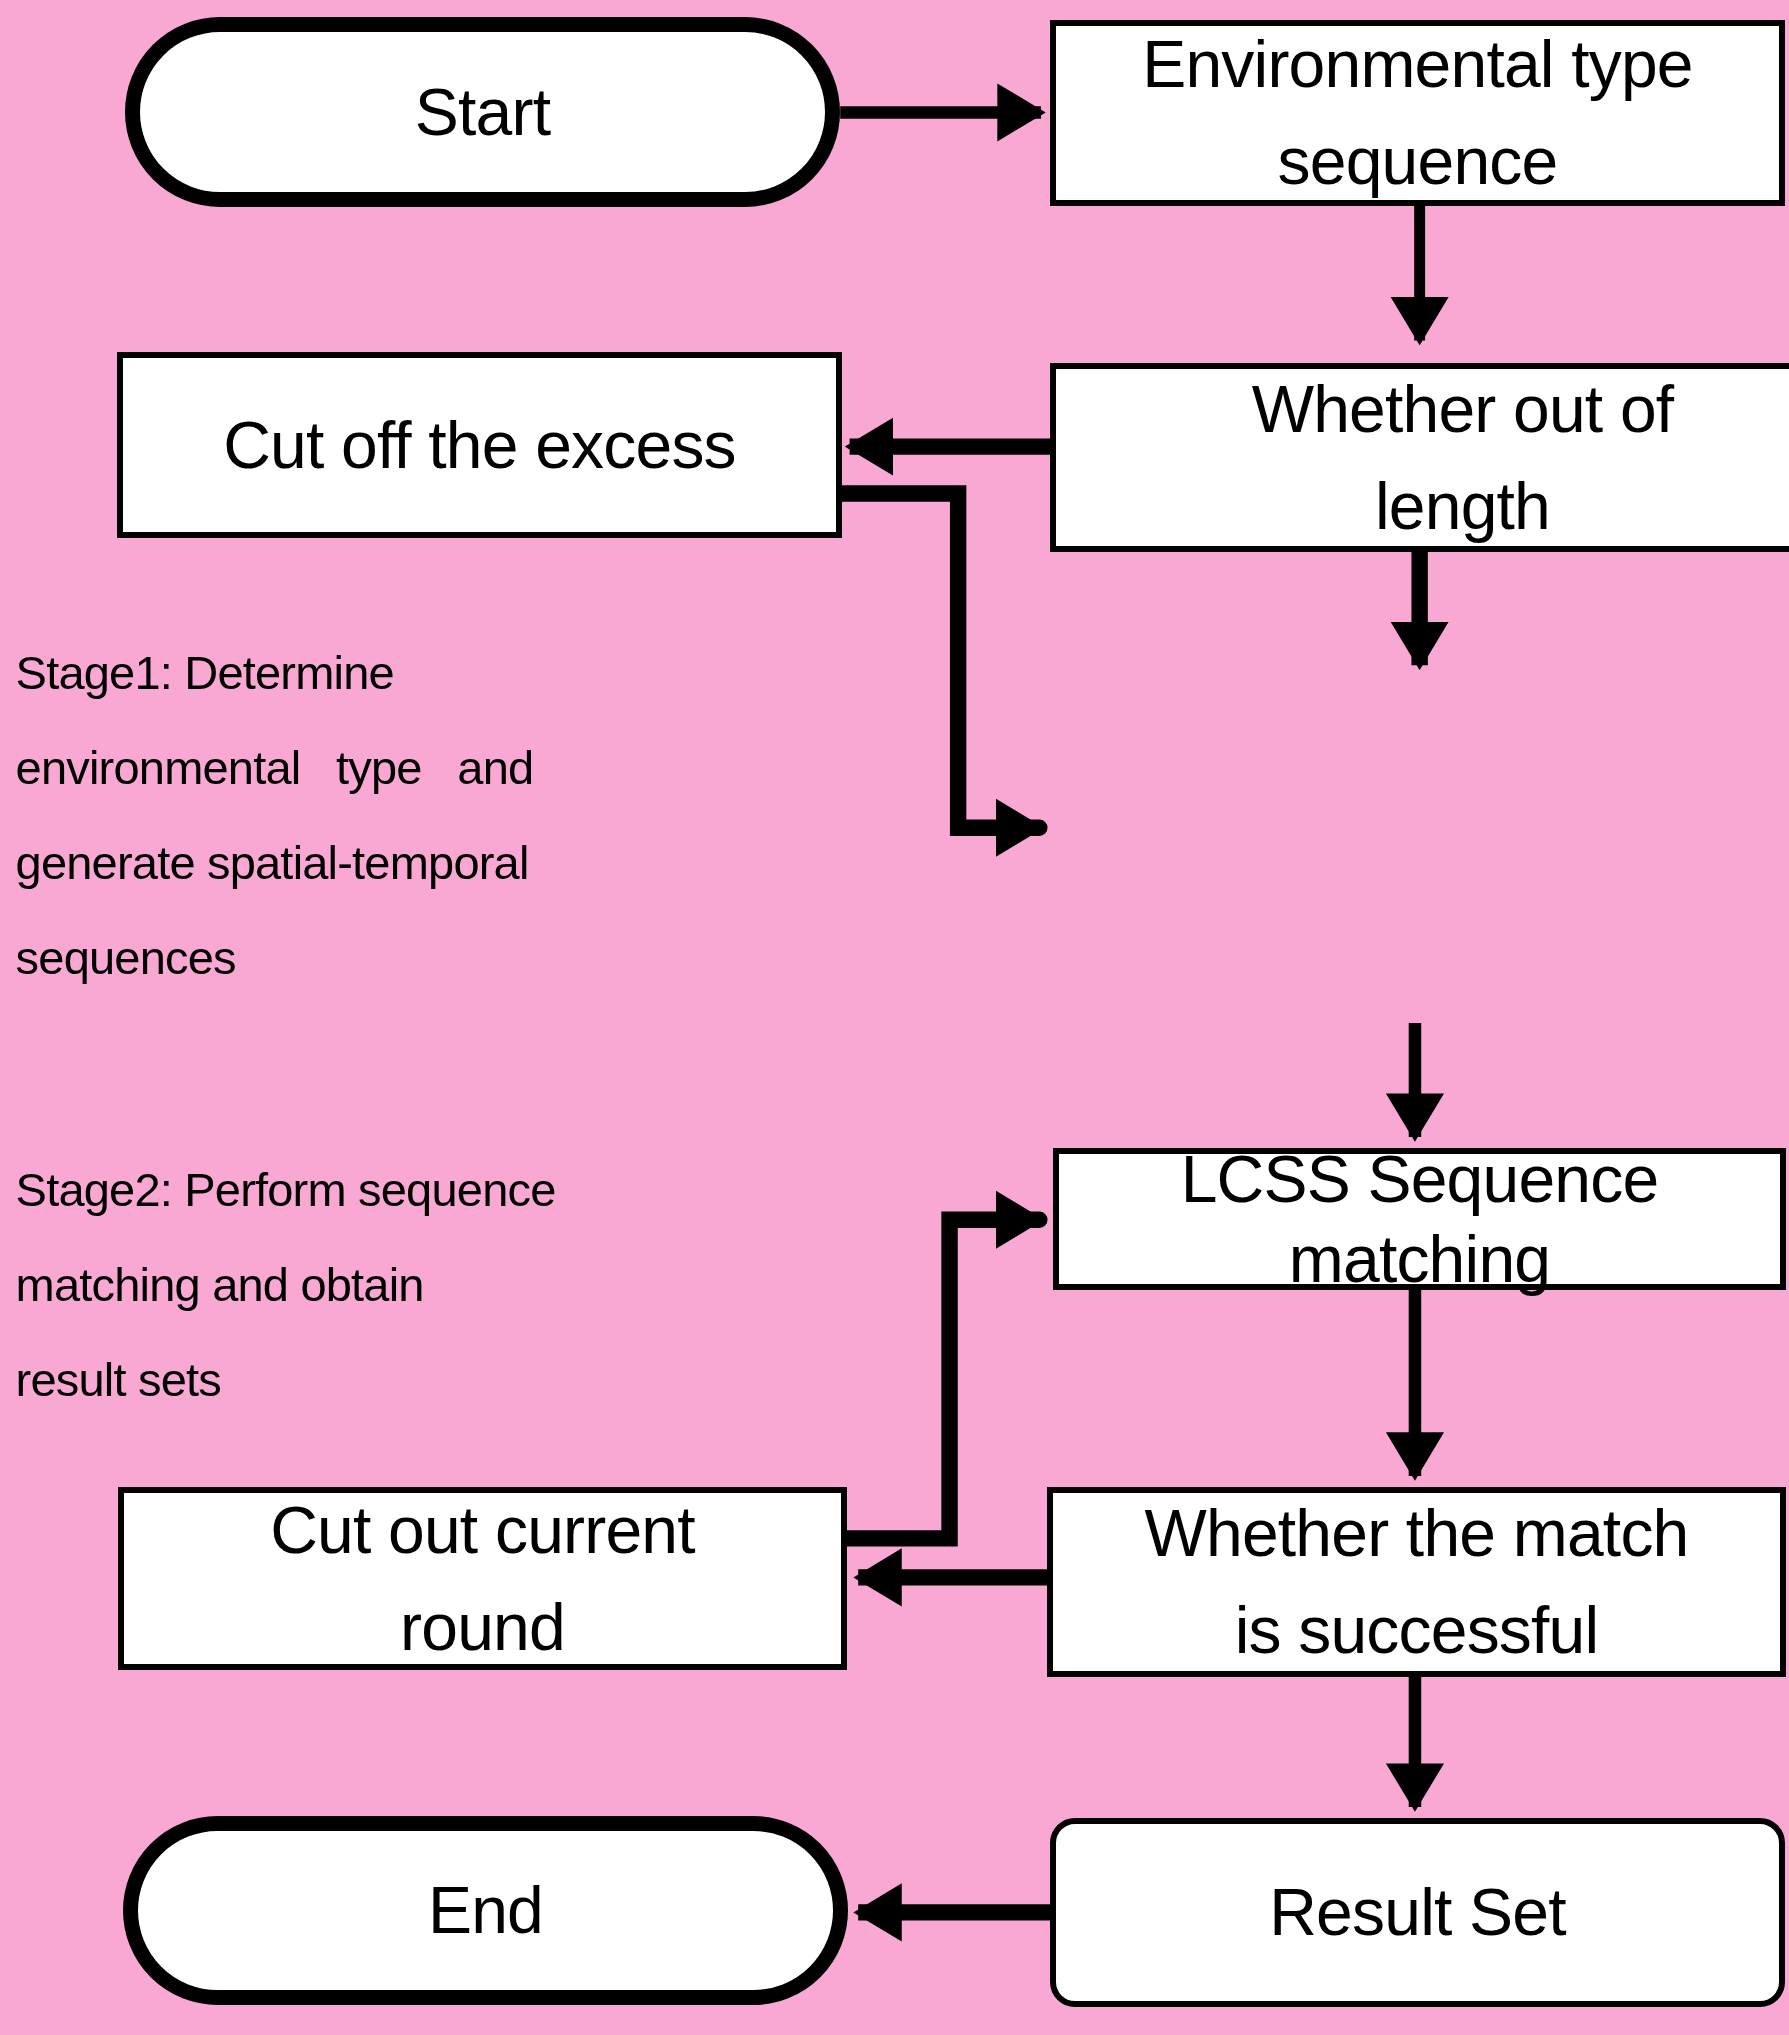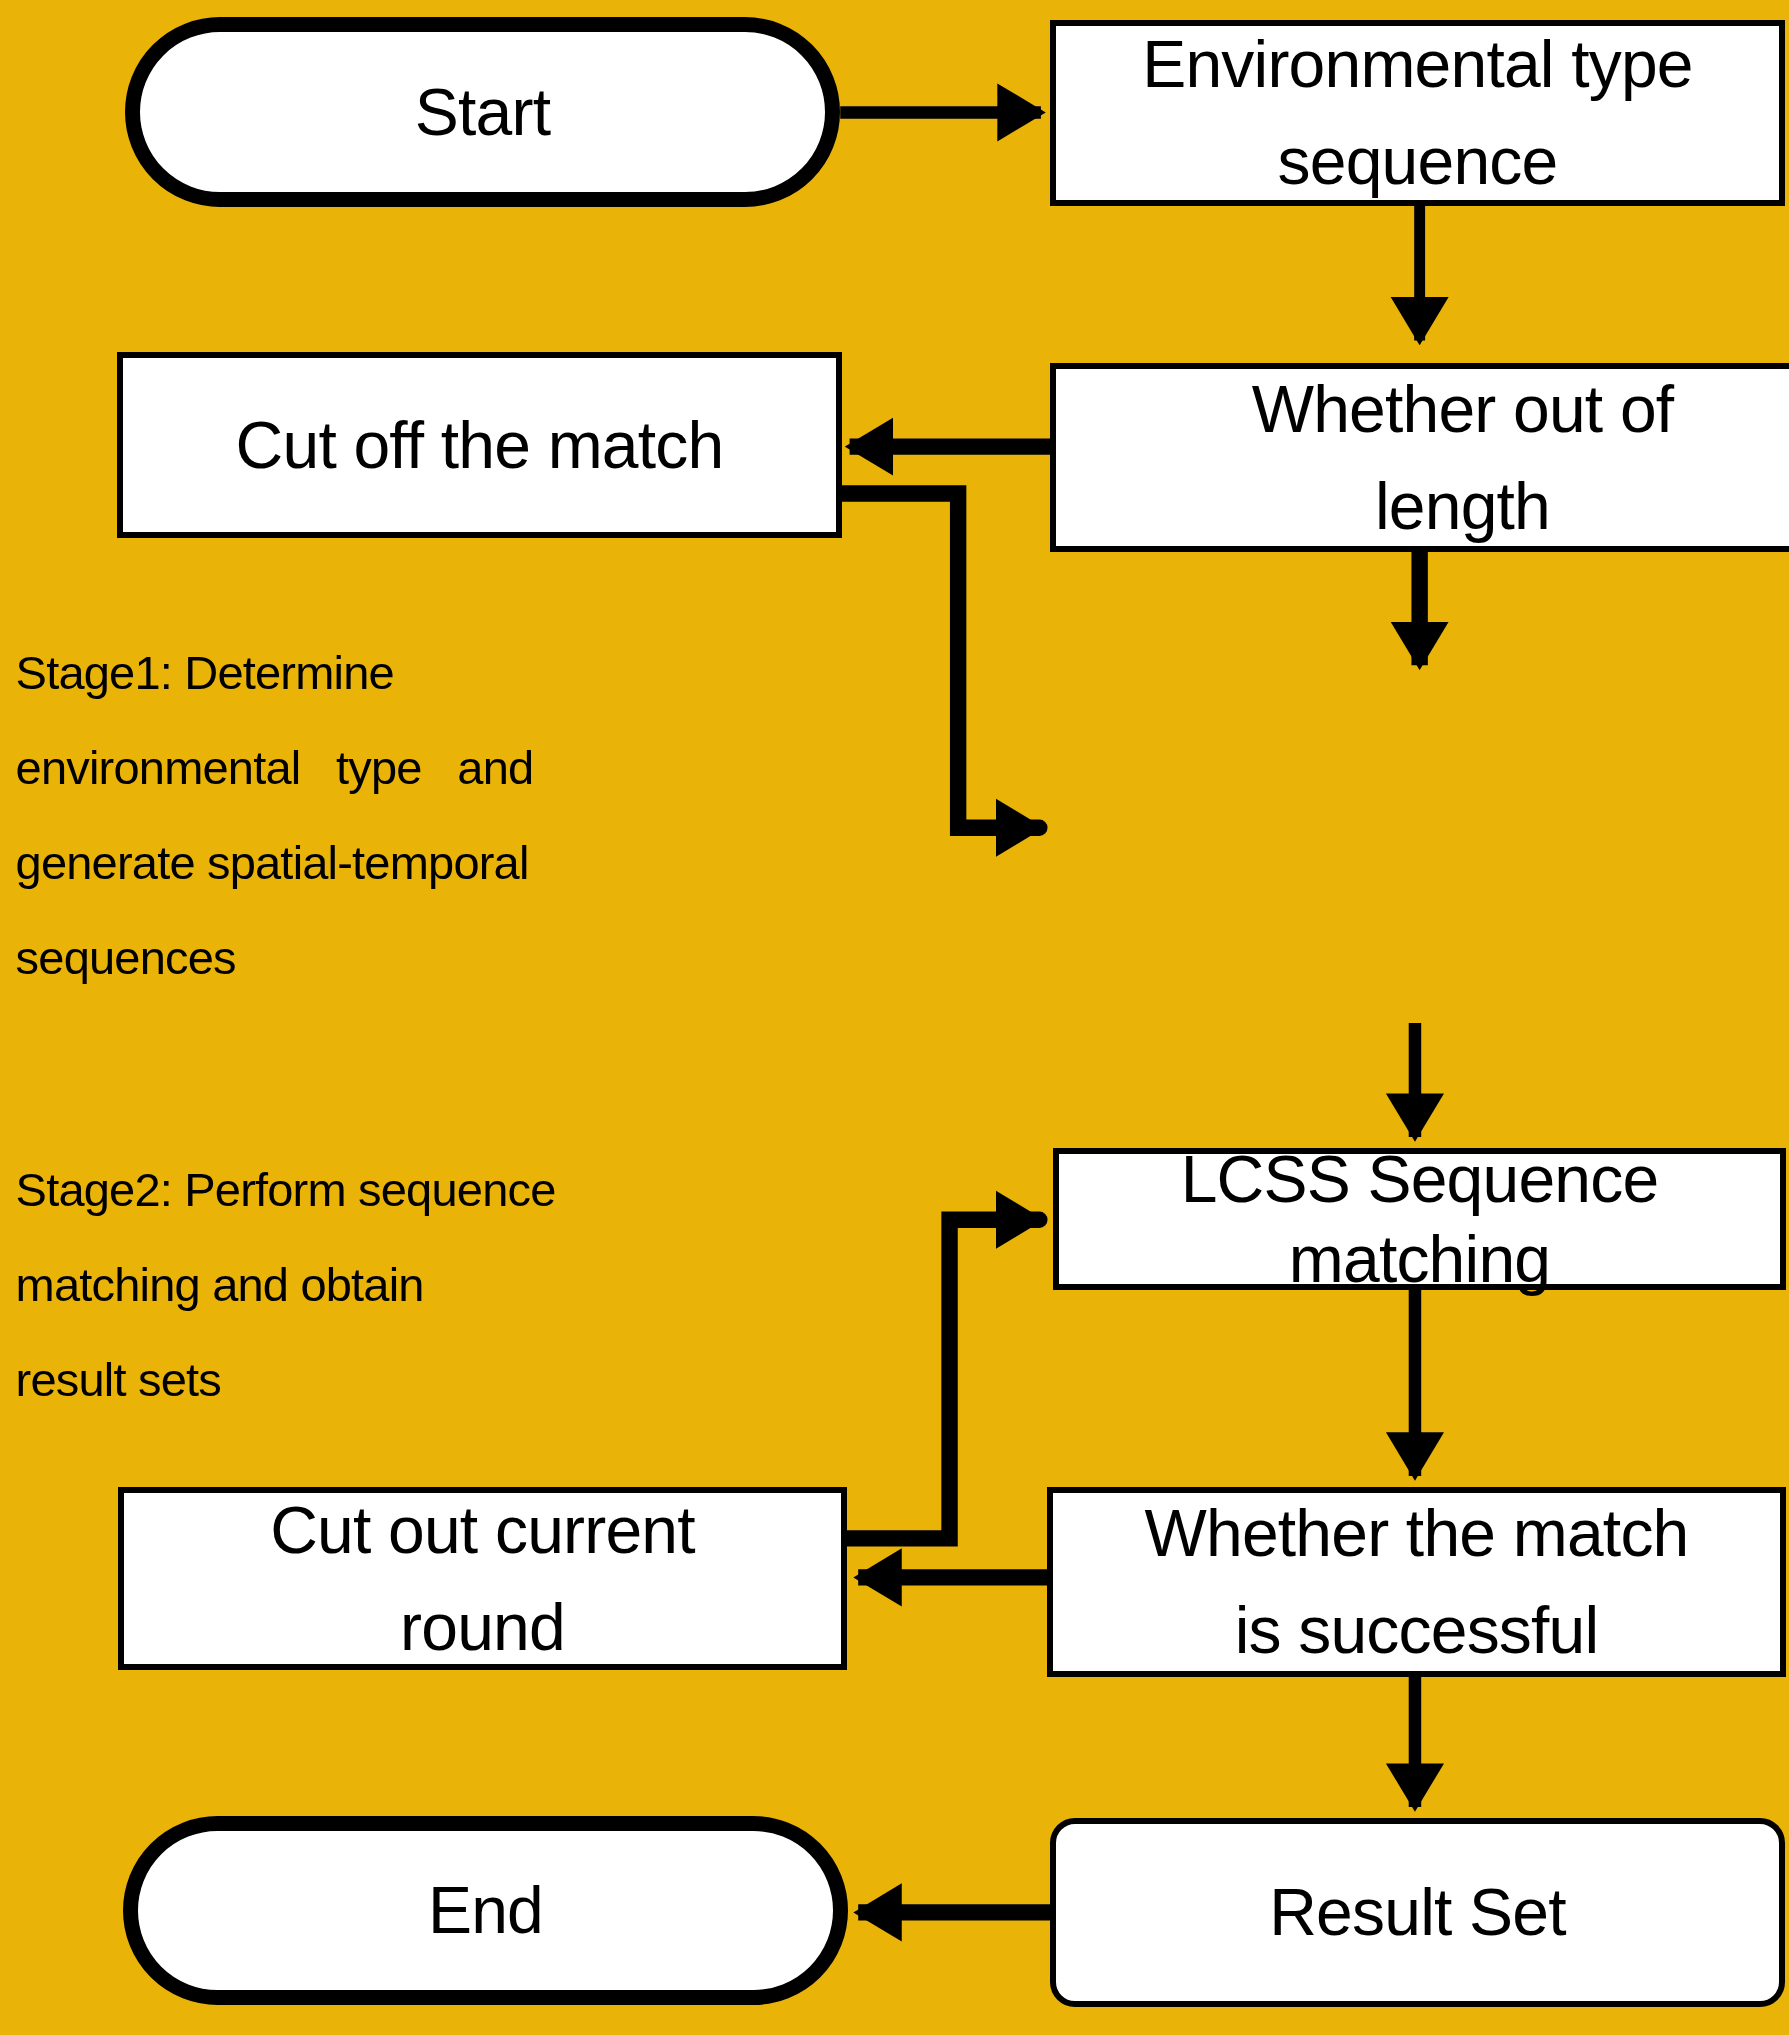--- a/index.html
+++ b/index.html
@@ -4,21 +4,21 @@
 <style>
   html, body {
     margin: 0;
     padding: 0;
     background: #ffffff;
   }
   #canvas {
     position: relative;
     width: 1789px;
     height: 2035px;
-    background: #eab308;
+    background: #f9a8d4;
     font-family: "Liberation Sans", sans-serif;
     color: #000000;
     overflow: hidden;
   }
   #edges {
     position: absolute;
     left: 0;
     top: 0;
     width: 1789px;
     height: 2035px;
@@ -84,21 +84,21 @@
   <div class="node terminator" style="left:125px; top:17px; width:715px; height:190px;">
     <span>Start</span>
   </div>
 
   <div class="node" style="left:1050px; top:19.5px; width:735px; height:186px;">
     <span>Environmental type</span>
     <span>sequence</span>
   </div>
 
   <div class="node" style="left:117px; top:352px; width:725px; height:186px;">
-    <span>Cut off the match</span>
+    <span>Cut off the excess</span>
   </div>
 
   <div class="node" style="left:1050px; top:350px; width:825px; height:189px;margin-top:13px;">
     <span>Whether out of</span>
     <span>length</span>
   </div>
 
 
   <div class="node" style="left:1053px; top:1148px; width:733px; height:142px; line-height:80px;">
     <span>LCSS Sequence</span>

